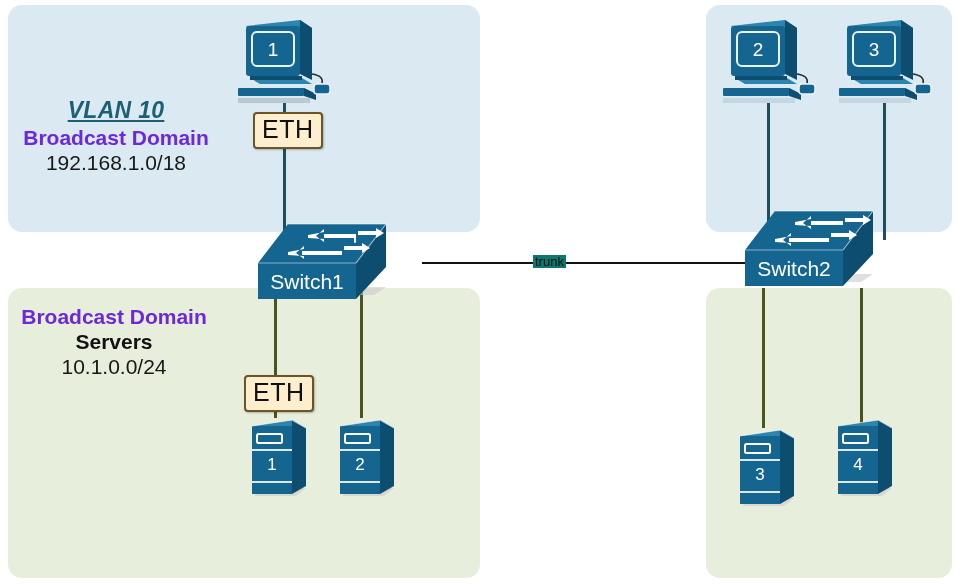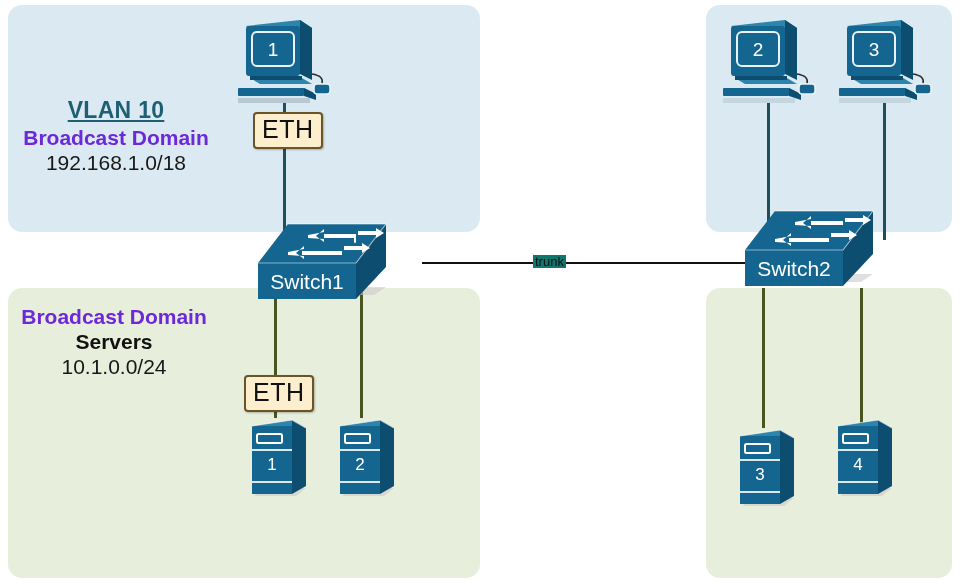--- a/index.html
+++ b/index.html
@@ -26,20 +26,21 @@
 
   .zone-label {
     position: absolute;
     text-align: center;
     line-height: 1.18;
     color: #1a1a1a;
   }
   .zone-label .vlan-title {
     display: block;
     font-weight: bold;
+    font-style: italic;
     text-decoration: underline;
     font-size: 23px;
     letter-spacing: 0.3px;
     margin-bottom: 2px;
     text-align: center;
   }
   .vlan10-title { color: #1f5f74; }
   .vlan20-title { color: #4b5c22; }
   .zone-label .bd-line {
     display: block;

